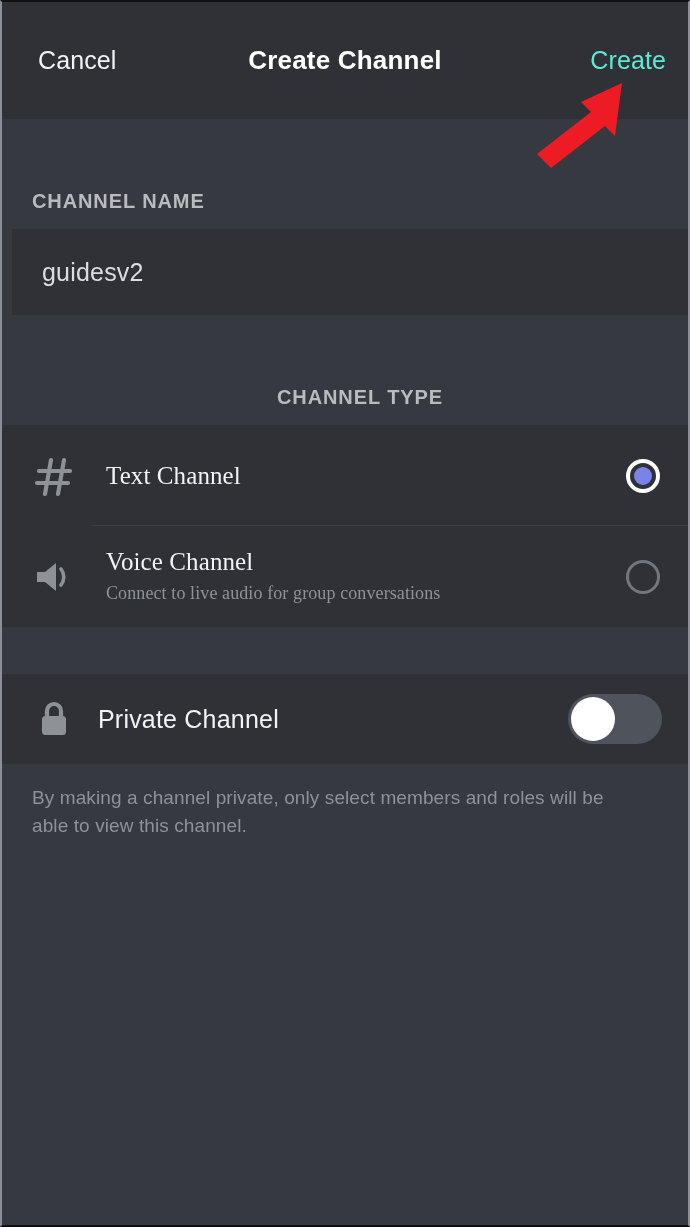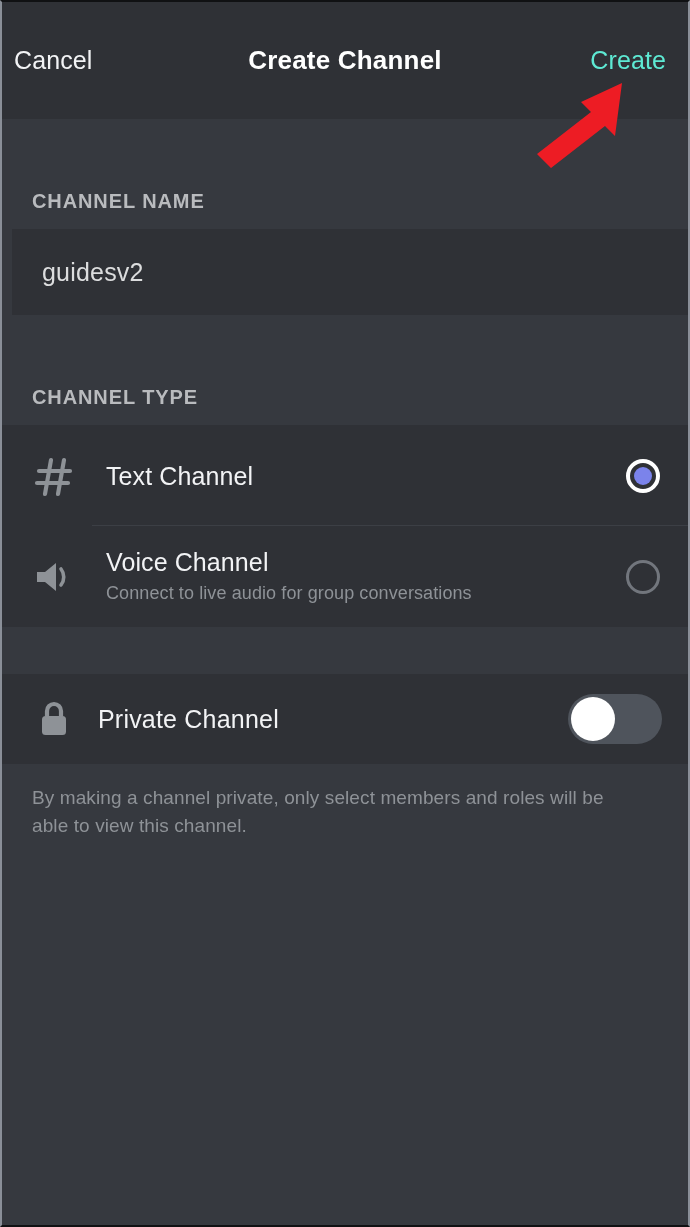--- a/index.html
+++ b/index.html
@@ -29,21 +29,21 @@
   .navbar {
     position: absolute;
     left: 0; top: 0;
     width: 100%;
     height: 117px;
     background: #2f3136;
     display: flex;
     align-items: center;
     justify-content: space-between;
     box-sizing: border-box;
-    padding: 0 22px 0 12px;
+    padding: 0 22px 0 36px;
   }
   .nav-cancel {
     color: #f2f3f5;
     font-size: 25px;
     letter-spacing: 0.1px;
     white-space: nowrap;
   }
   .nav-title {
     position: absolute;
     left: 0; right: 0;
@@ -116,21 +116,21 @@
     padding: 0 28px 0 0;
   }
   .type-icon {
     width: 104px;
     flex: 0 0 104px;
     display: flex;
     align-items: center;
     justify-content: center;
     color: #8e9297;
   }
-  .type-text { flex: 1 1 auto; }
+  .type-text { flex: 1 1 auto; font-family: Liberation Serif, serif; }
   .type-title {
     color: #f2f3f5;
     font-size: 25px;
     line-height: 1.12;
     letter-spacing: 0.1px;
   }
   .type-sub {
     color: #8e9297;
     font-size: 18px;
     line-height: 1.25;
@@ -239,21 +239,21 @@
   </div>
 
   <div class="section-label band-light" style="top:117px; height:110px;">
     <span>CHANNEL NAME</span>
   </div>
 
   <div class="row-band band-dark" id="name-row">
     <span class="name-value">guidesv2</span>
   </div>
 
-  <div class="section-label band-light" style="top:313px; height:110px;">
+  <div class="section-label band-light" style="top:313px; height:110px;justify-content:center;">
     <span>CHANNEL TYPE</span>
   </div>
 
   <div class="type-row" style="top:423px;">
     <div class="type-icon">
       <svg width="44" height="44" viewBox="0 0 44 44" aria-hidden="true">
         <g stroke="#8e9297" stroke-width="4.2" stroke-linecap="round">
           <line x1="7" y1="17" x2="38" y2="17"></line>
           <line x1="5" y1="29" x2="36" y2="29"></line>
           <line x1="19" y1="6" x2="13" y2="40"></line>

